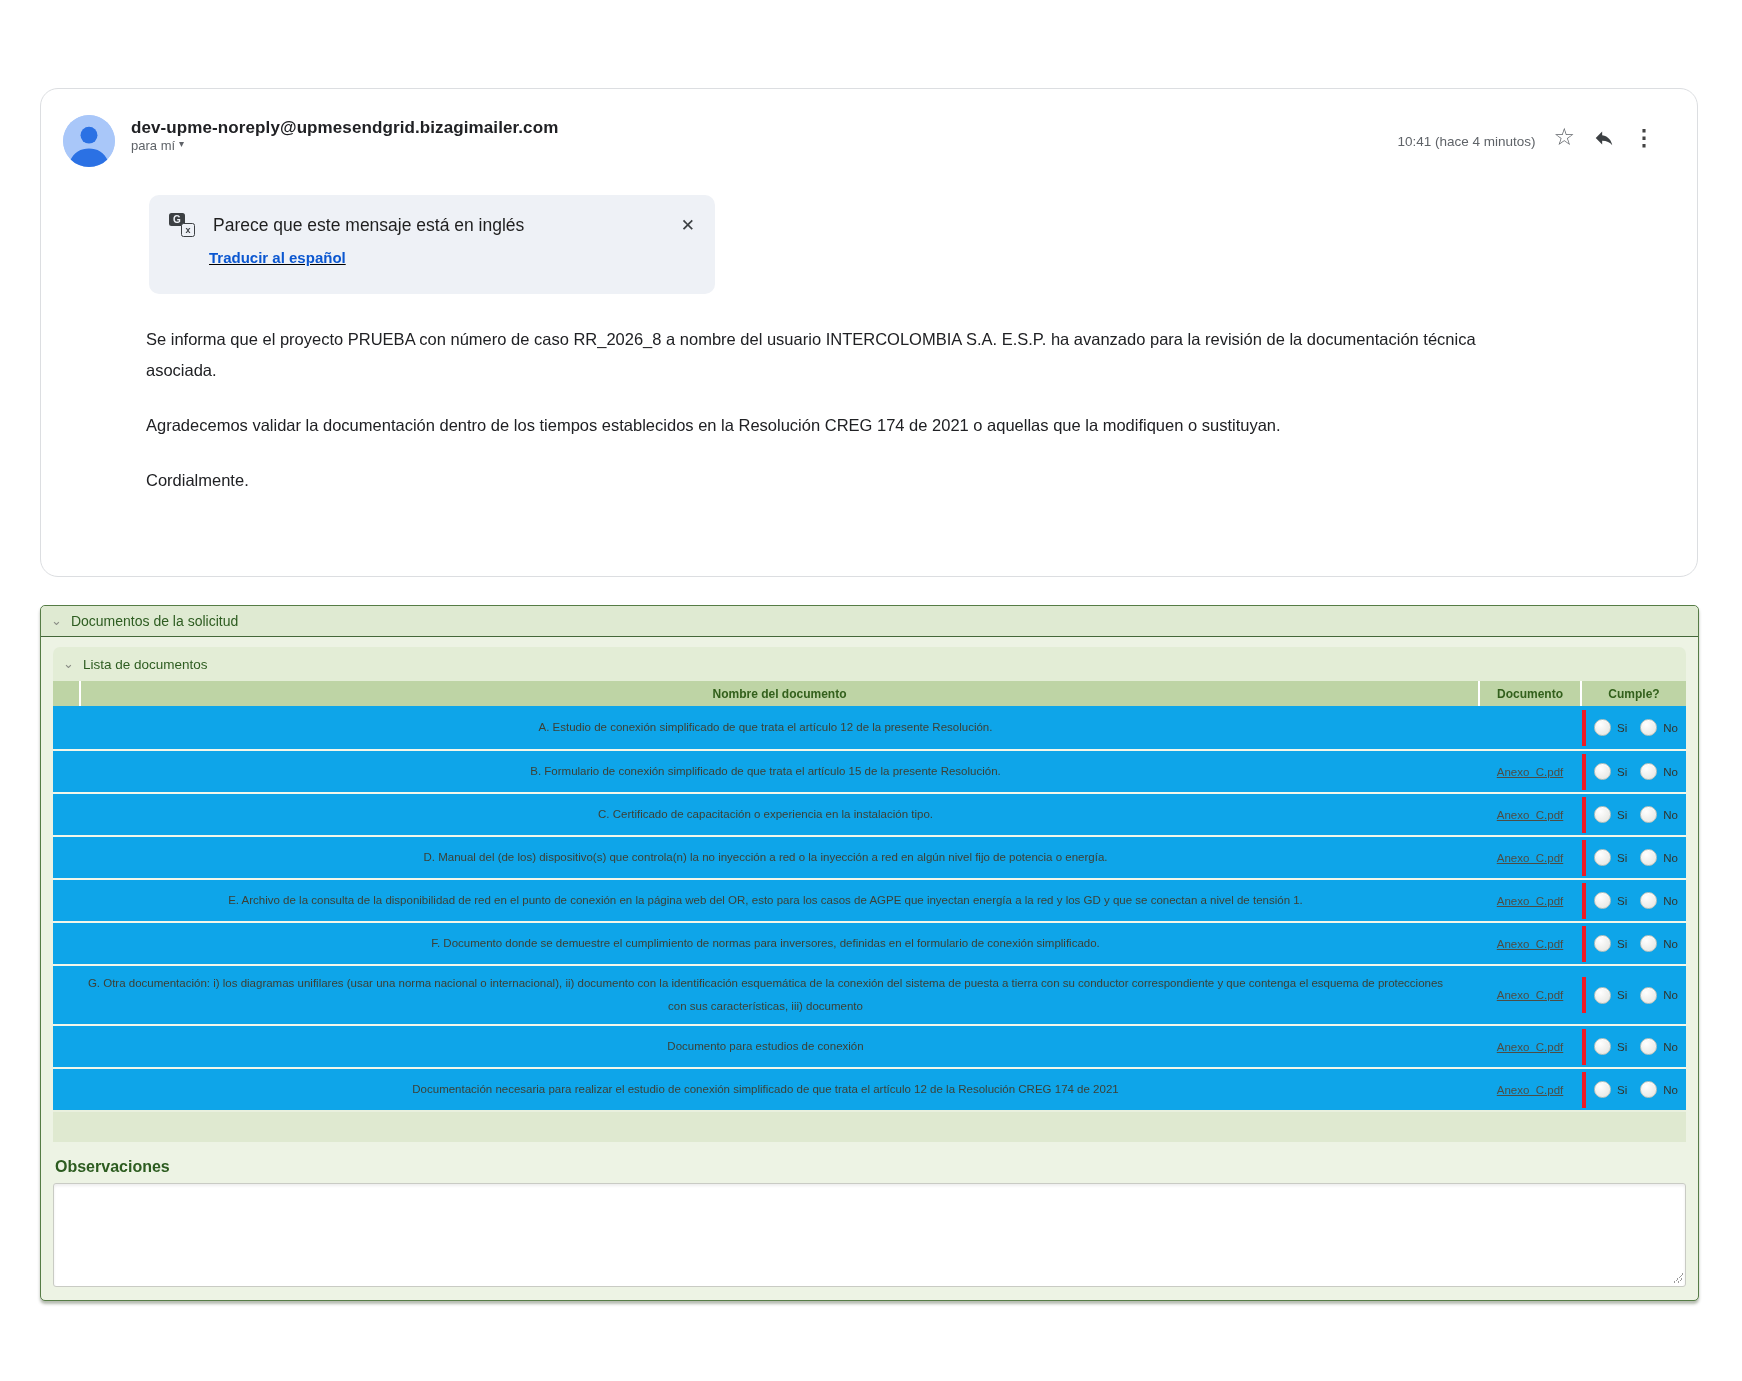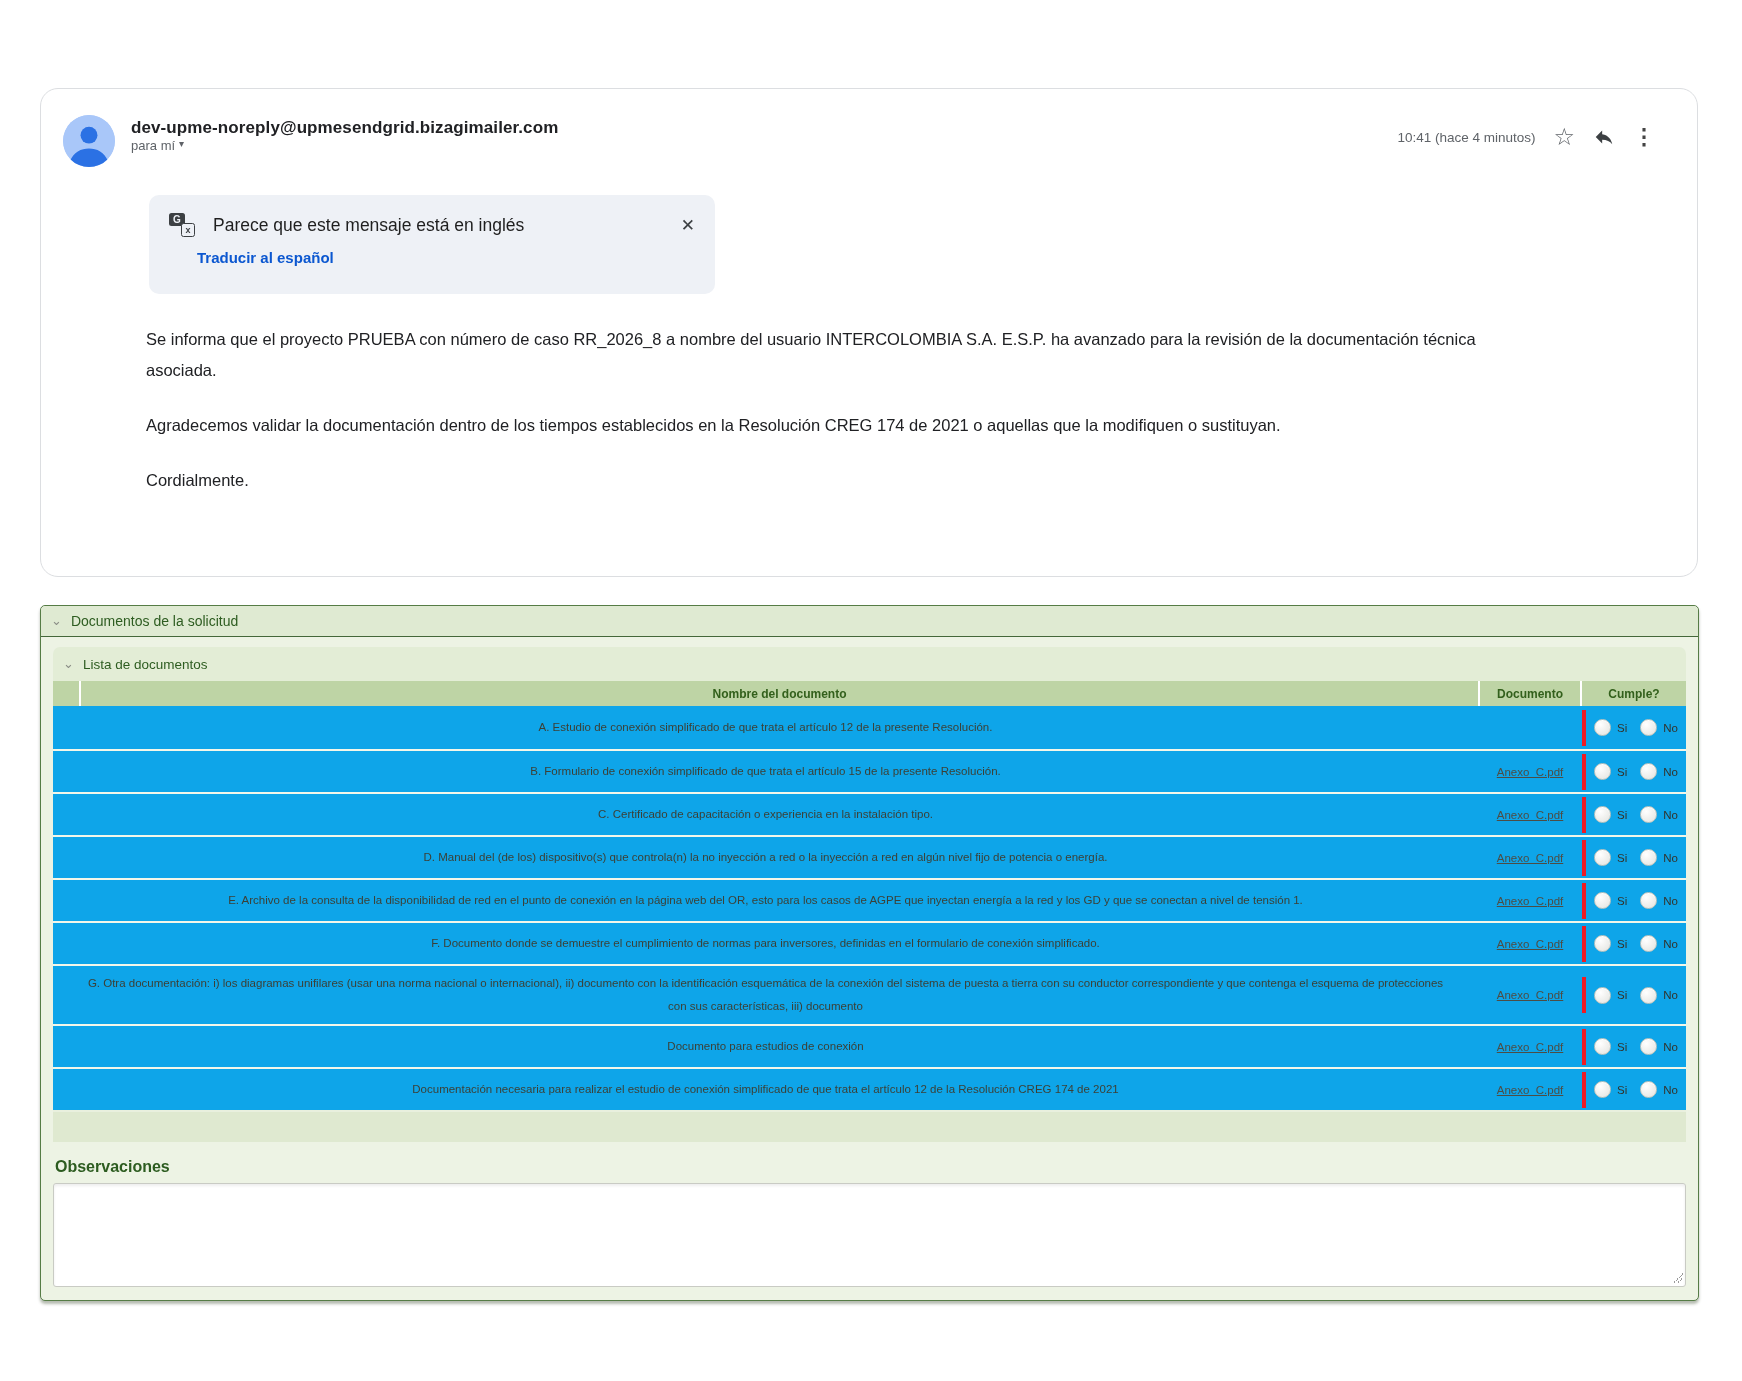--- a/index.html
+++ b/index.html
@@ -19,21 +19,21 @@
   }
   .email-header { display:flex; align-items:flex-start; }
   .avatar {
     width:52px; height:52px; border-radius:50%; overflow:hidden; flex:0 0 52px;
     background:#a9c7f9;
   }
   .sender-block { margin-left:16px; padding-top:3px; }
   .sender-name { font-size:17px; font-weight:bold; color:#202124; letter-spacing:.1px; }
   .recipient-row { font-size:13px; color:#5f6368; display:flex; align-items:flex-start; gap:4px; cursor:pointer; }
   .recipient-caret { font-size:10px; color:#5f6368; }
-  .email-meta { margin-left:auto; display:flex; align-items:center; gap:18px; padding-top:10px; padding-right:12px; }
+  .email-meta { margin-left:auto; display:flex; align-items:flex-end; gap:18px; padding-top:10px; padding-right:12px; }
   .timestamp { font-size:13.5px; color:#5f6368; white-space:nowrap; }
   .icon-btn { background:none; border:none; padding:0; cursor:pointer; line-height:1; display:flex; align-items:center; justify-content:center; }
   .star-glyph { font-size:24px; color:#5f6368; }
   .more-glyph { font-size:22px; color:#444; font-weight:bold; letter-spacing:0; }
 
   
   .translate-banner {
     margin:28px 0 0 86px; width:566px; min-height:99px;
     background:#eef1f6; border-radius:10px; padding:18px 20px 14px 20px;
   }
@@ -45,21 +45,21 @@
     display:flex; align-items:center; justify-content:center;
   }
   .gt-b {
     position:absolute; right:0; bottom:0; width:14px; height:14px;
     border:1.6px solid #3c4043; border-radius:2.5px; background:#eef1f6;
     color:#3c4043; font-size:9px; font-weight:bold;
     display:flex; align-items:center; justify-content:center;
   }
   .banner-text { font-size:17.5px; color:#1f1f1f; }
   .banner-close { margin-left:auto; font-size:17px; color:#3c4043; }
-  .banner-link-row { margin-top:12px; margin-left:28px; }
+  .banner-link-row { margin-top:12px; margin-left:40px;text-decoration:underline; }
   .translate-link { font-size:15px; font-weight:bold; color:#0b57d0; text-decoration:none; cursor:pointer; }
 
   
   .email-body { margin:30px 0 0 83px; max-width:1330px; font-size:16.5px; color:#202124; }
   .email-body p { margin:0 0 24px 0; line-height:31px; }
 
   
   .panel {
     position:absolute; left:40px; top:605px; width:1659px; height:696px;
     background:#edf3e4; border:1px solid #567c46; border-radius:5px;

